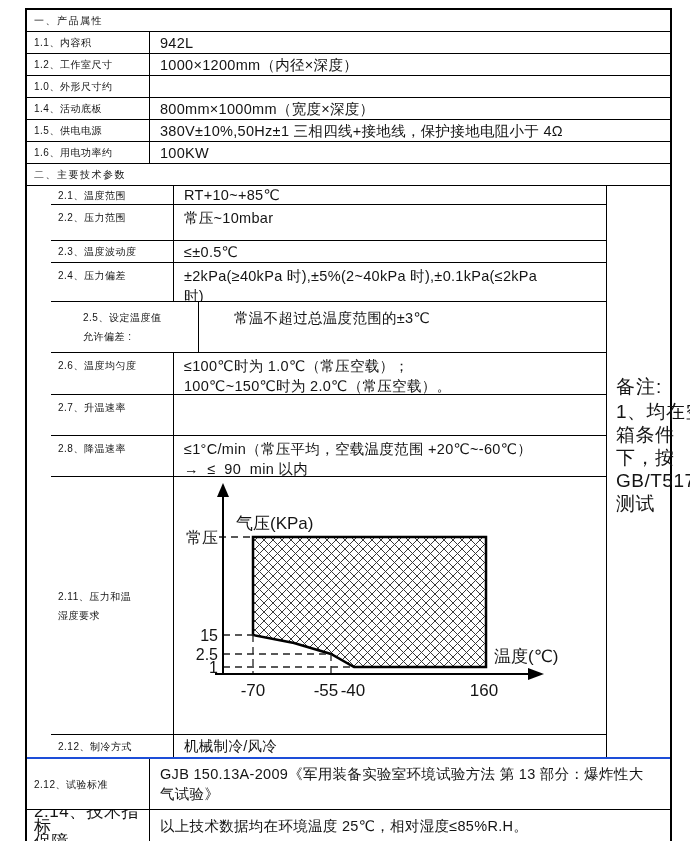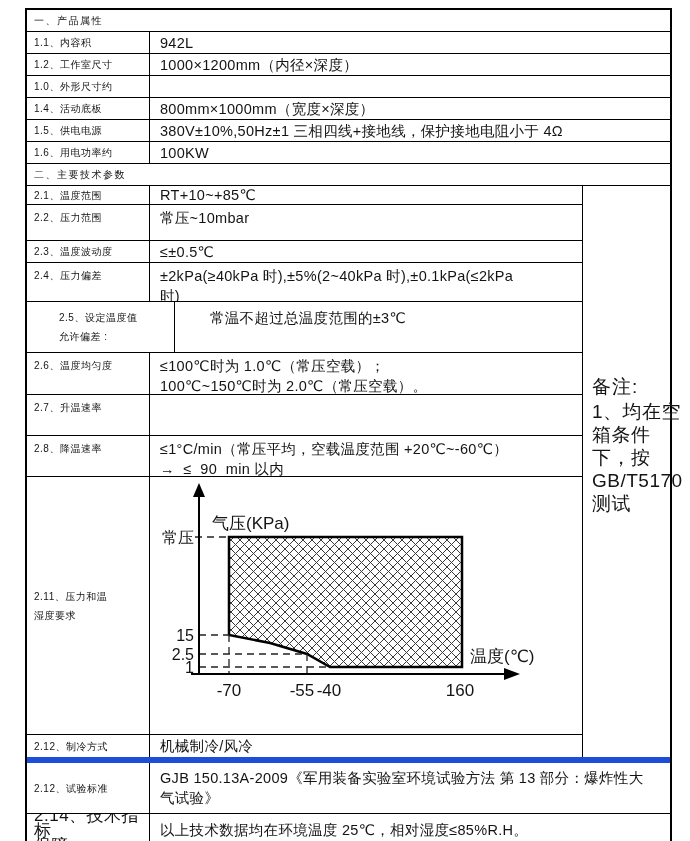--- a/index.html
+++ b/index.html
@@ -27,21 +27,21 @@
   }
   .vc {
     flex:1; padding:0 6px 0 10px; font-size:14.5px;
     display:flex; align-items:center; line-height:20px; letter-spacing:0.3px;
   }
   .va-top .lc, .va-top .vc { align-items:flex-start; padding-top:3px; }
   .pt5 .lc, .pt5 .vc { padding-top:6px;margin-left:25px; }
   .h19{height:19px} .h22{height:22px} .h32{height:32px} .h36{height:36px}
   .h39{height:39px} .h41{height:41px} .h42{height:42px} .h51{height:51px}
   .h258{height:258px}
-  .mid { display:flex; border-bottom:6px solid #1d4ed8; }
+  .mid { display:flex; border-bottom:2px solid #1d4ed8;padding-left:24px; }
   .mid-left { width:555px; display:flex; flex-direction:column; }
   .mid-left .row:last-child { border-bottom:none; }
   .remark-cell {
     flex:1; border-left:1px solid #000;
     padding:188px 5px 0 9px; font-size:19px;
   }
   .remark-title { letter-spacing:1px; }
   .remark-note { white-space:pre-wrap; line-height:23px; letter-spacing:0.5px; }
   .diagram-cell { flex:1; padding:0; }
   .diagram-cell svg { width:432px; height:256px; display:block; }

